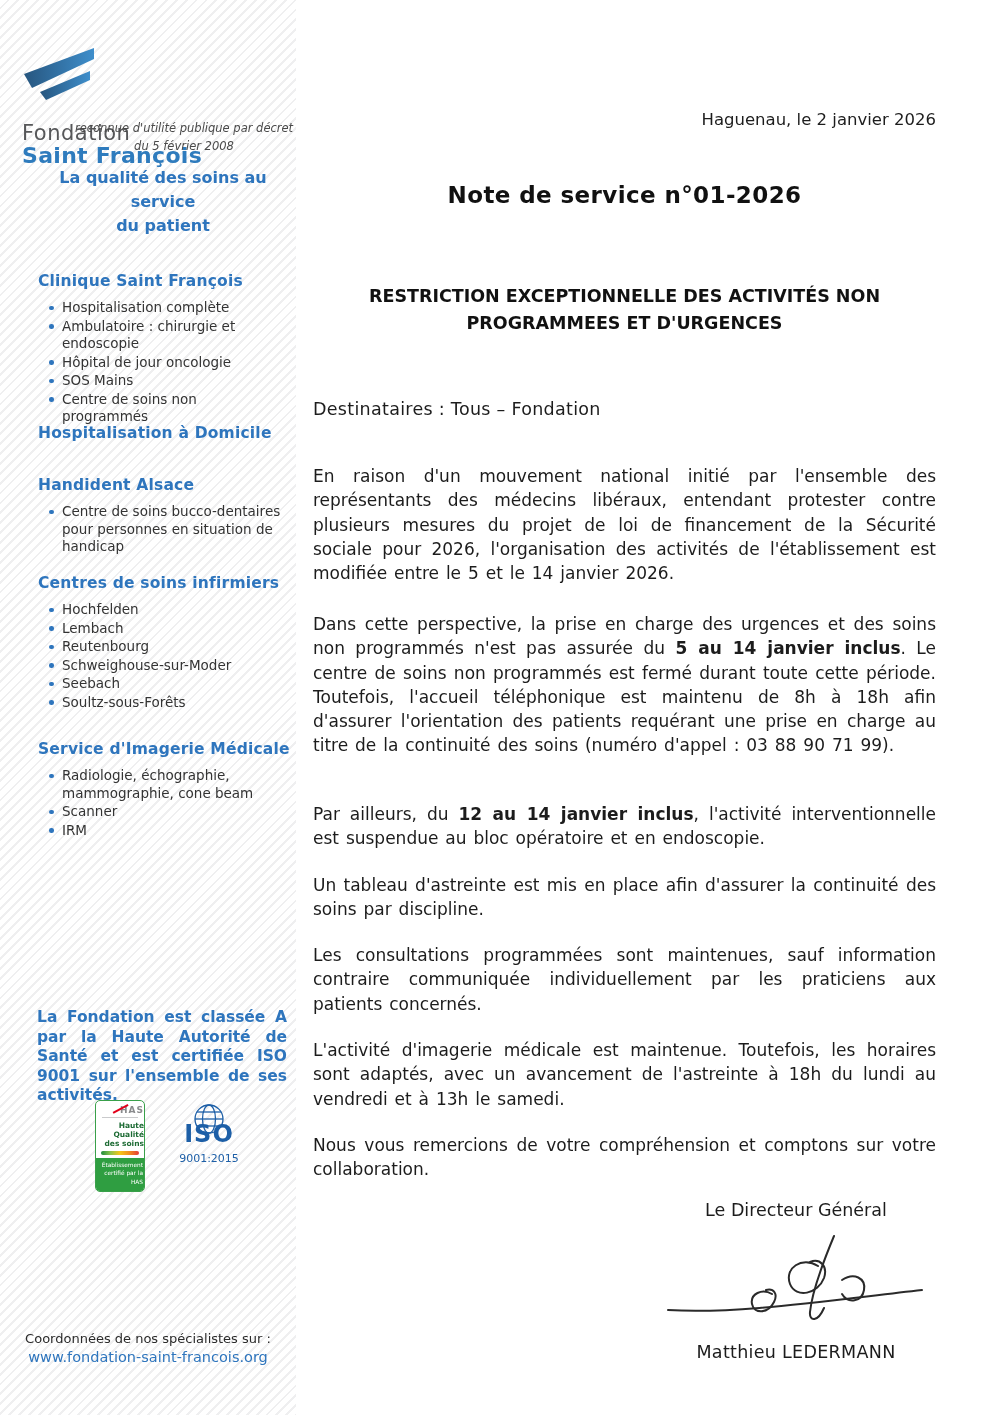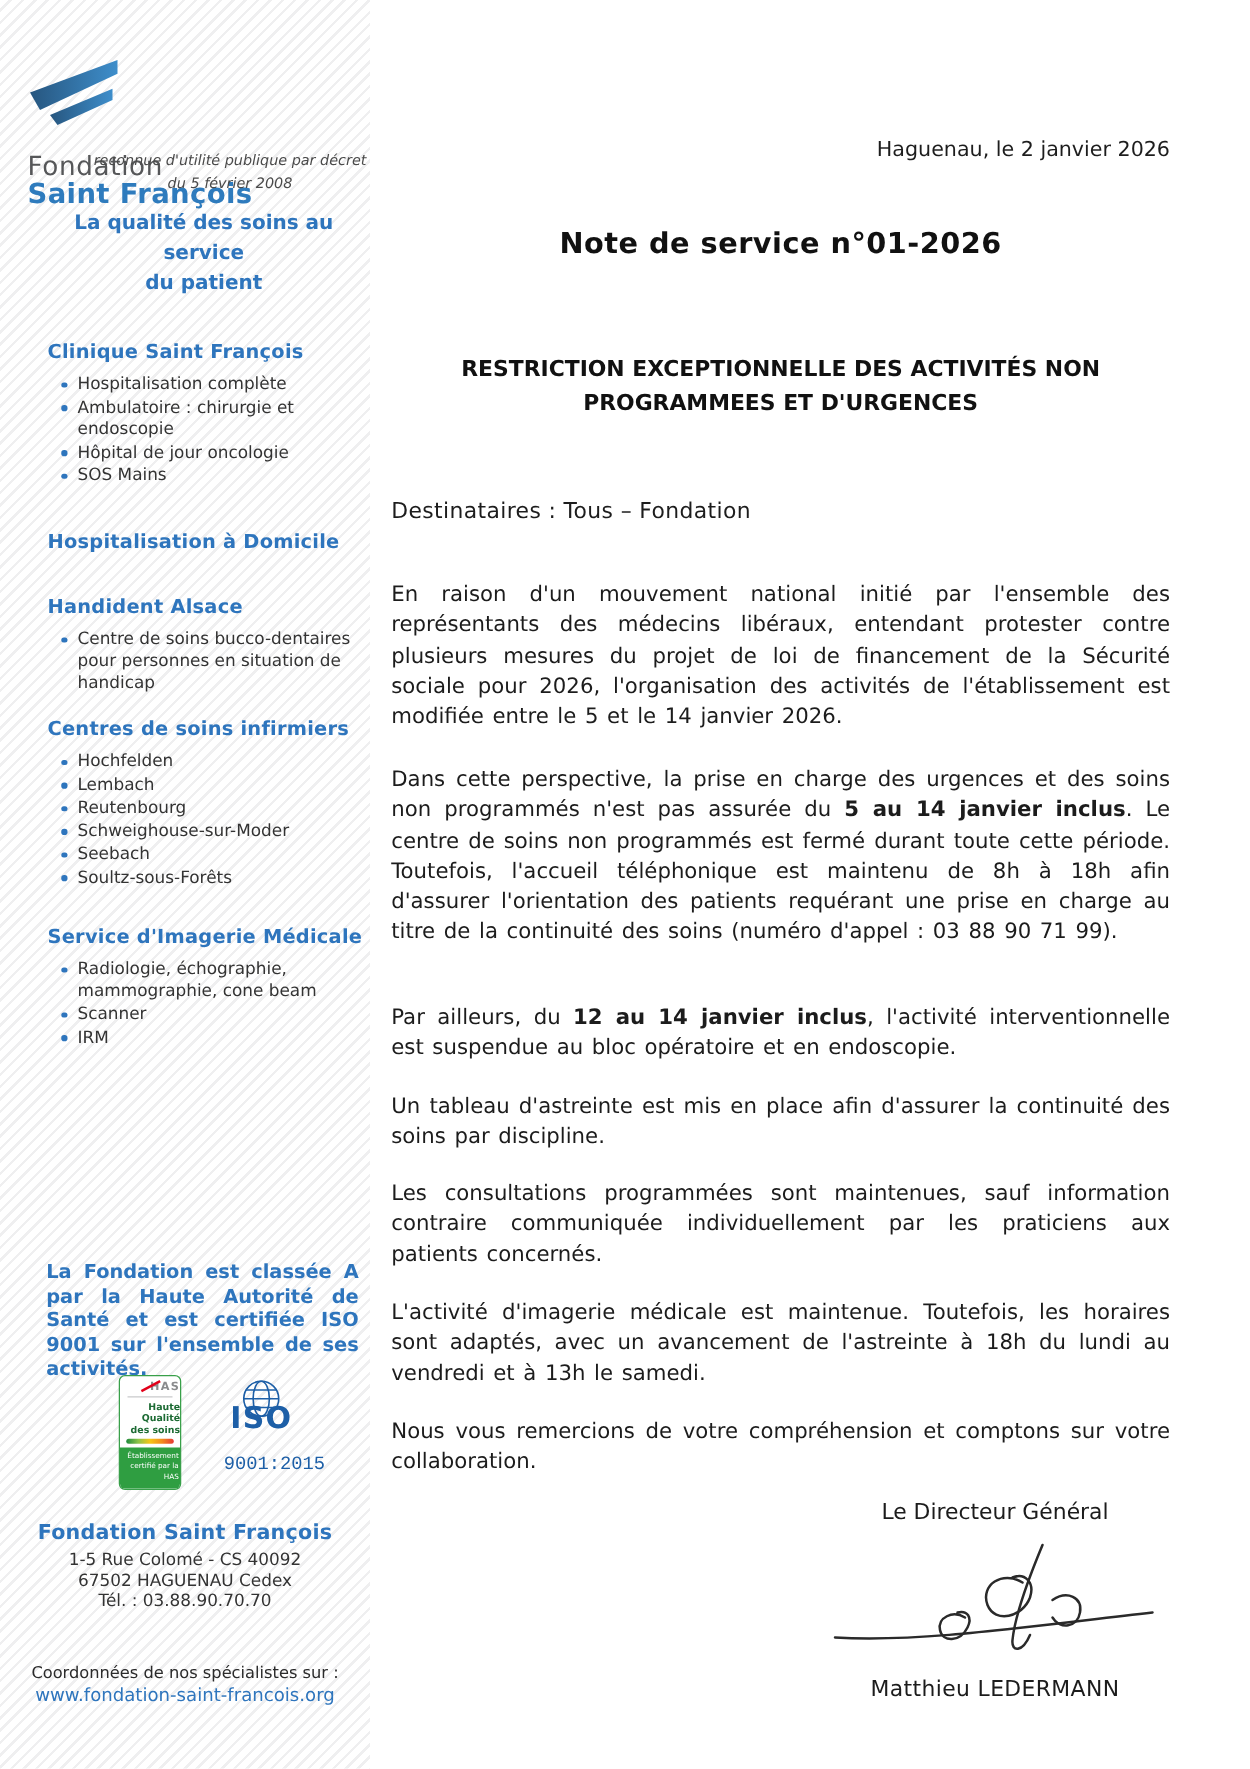--- a/index.html
+++ b/index.html
@@ -49,21 +49,21 @@
   .has-logo { position:relative; font-size:9px; color:#8a8b8d; letter-spacing:1px; padding-top:4px; font-weight:bold; }
   .has-slash { position:absolute; left:17px; top:8px; width:17px; height:1.5px; background:#e2001a; transform:rotate(-28deg); }
   .has-rule { height:1px; background:#c9cacc; margin:2px 6px 2px; }
   .has-title { font-size:7.5px; font-weight:bold; color:#1d6b34; line-height:1.2; white-space:pre-line; padding:1px 0 2px; }
   .has-bar { height:3.5px; margin:1px 5px 3px; border-radius:2px;
     background:linear-gradient(to right,#1e8a3c,#8bc34a,#f5c518,#f28c1e,#e53935); }
   .has-footer { background:#2f9e41; color:#fff; font-size:5.8px; line-height:1.5; padding:3px 1px 4px; white-space:pre-line; }
   .iso-badge { width:60px; text-align:center; position:relative; padding-top:2px; }
   .iso-globe { display:block; margin:0 auto -14px; }
   .iso-name { font-size:24px; font-weight:bold; color:#1d5fa7; letter-spacing:1px; line-height:1.05; }
-  .iso-standard { font-size:15px; color:#1d5fa7; margin-top:16px;font-family:Liberation Mono, monospace; }
+  .iso-standard { font-size:11px; color:#1d5fa7; margin-top:5px; }
   .org-block { position:absolute; top:1216px; left:0; width:296px; text-align:center; }
   .org-name { font-size:16.5px; font-weight:bold; color:#2e75bd; letter-spacing:0.2px; }
   .org-line { font-size:13.5px; color:#333; line-height:16.5px; }
   .org-name + .org-line { margin-top:5px; }
   .contact-block { position:absolute; top:1331px; left:0; width:296px; text-align:center; }
   .contact-label { font-size:13px; color:#2b2b2b; }
   .website { font-size:14.5px; color:#2e75bd; margin-top:3px; display:inline-block; text-decoration:none; }
 
   
   .main { position:absolute; left:296px; top:0; width:704px; height:1011px; background:#fff;margin-top:40px; }
@@ -119,20 +119,21 @@
     <div class="tagline" style="white-space: pre-line; padding-left: 30px;">La qualité des soins au service
 du patient</div>
 
     <div class="sec sec-1">
       <h3>Clinique Saint François</h3>
       <ul>
         <li>Hospitalisation complète</li>
         <li>Ambulatoire : chirurgie et endoscopie</li>
         <li>Hôpital de jour oncologie</li>
         <li>SOS Mains</li>
+        <li>Centre de soins non programmés</li>
       </ul>
     </div>
 
     <div class="sec sec-2">
       <h3>Hospitalisation à Domicile</h3>
     </div>
 
     <div class="sec sec-4">
       <h3>Centres de soins infirmiers</h3>
       <ul>
@@ -183,26 +184,20 @@
             <line x1="3" y1="17" x2="31" y2="17"></line>
             <line x1="4.8" y1="10" x2="29.2" y2="10"></line>
             <line x1="4.8" y1="24" x2="29.2" y2="24"></line>
           </g>
         </svg>
         <div class="iso-name">ISO</div>
         <div class="iso-standard">9001:2015</div>
       </div>
     </div>
 
-    <div class="org-block">
-      <div class="org-name">Fondation Saint François</div>
-      <div class="org-line">1-5 Rue Colomé - CS 40092</div>
-      <div class="org-line">67502 HAGUENAU Cedex</div>
-      <div class="org-line">Tél. : 03.88.90.70.70</div>
-    </div>
 
     <div class="contact-block">
       <div class="contact-label">Coordonnées de nos spécialistes sur :</div>
       <a class="website" href="#">www.fondation-saint-francois.org</a>
     </div>
   </aside>
 
   <main class="main">
     <div class="dateline">Haguenau, le 2 janvier 2026</div>
     <h1 class="note-title">Note de service n°01-2026</h1>

